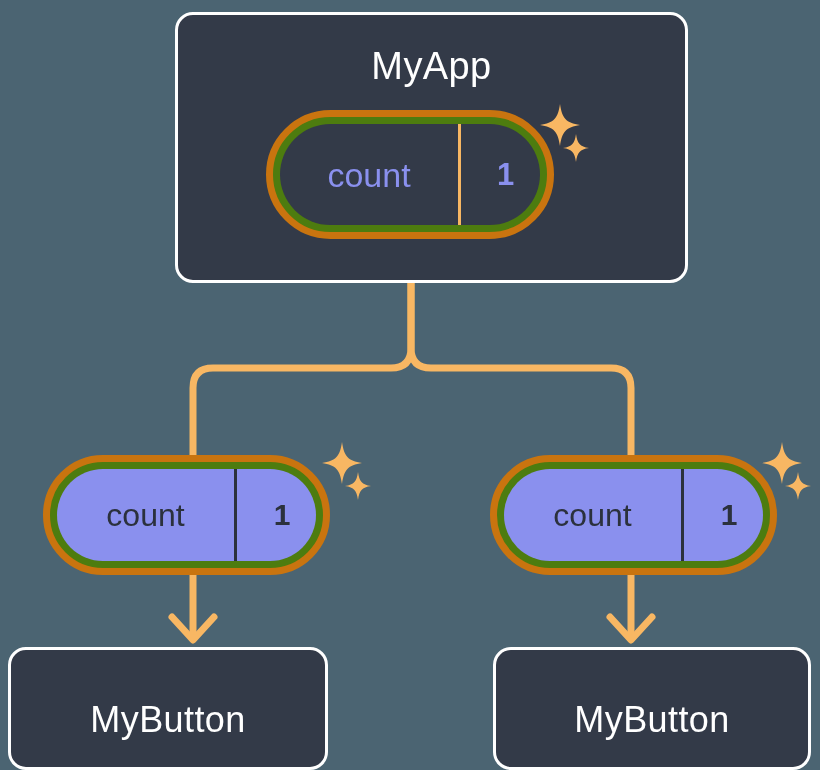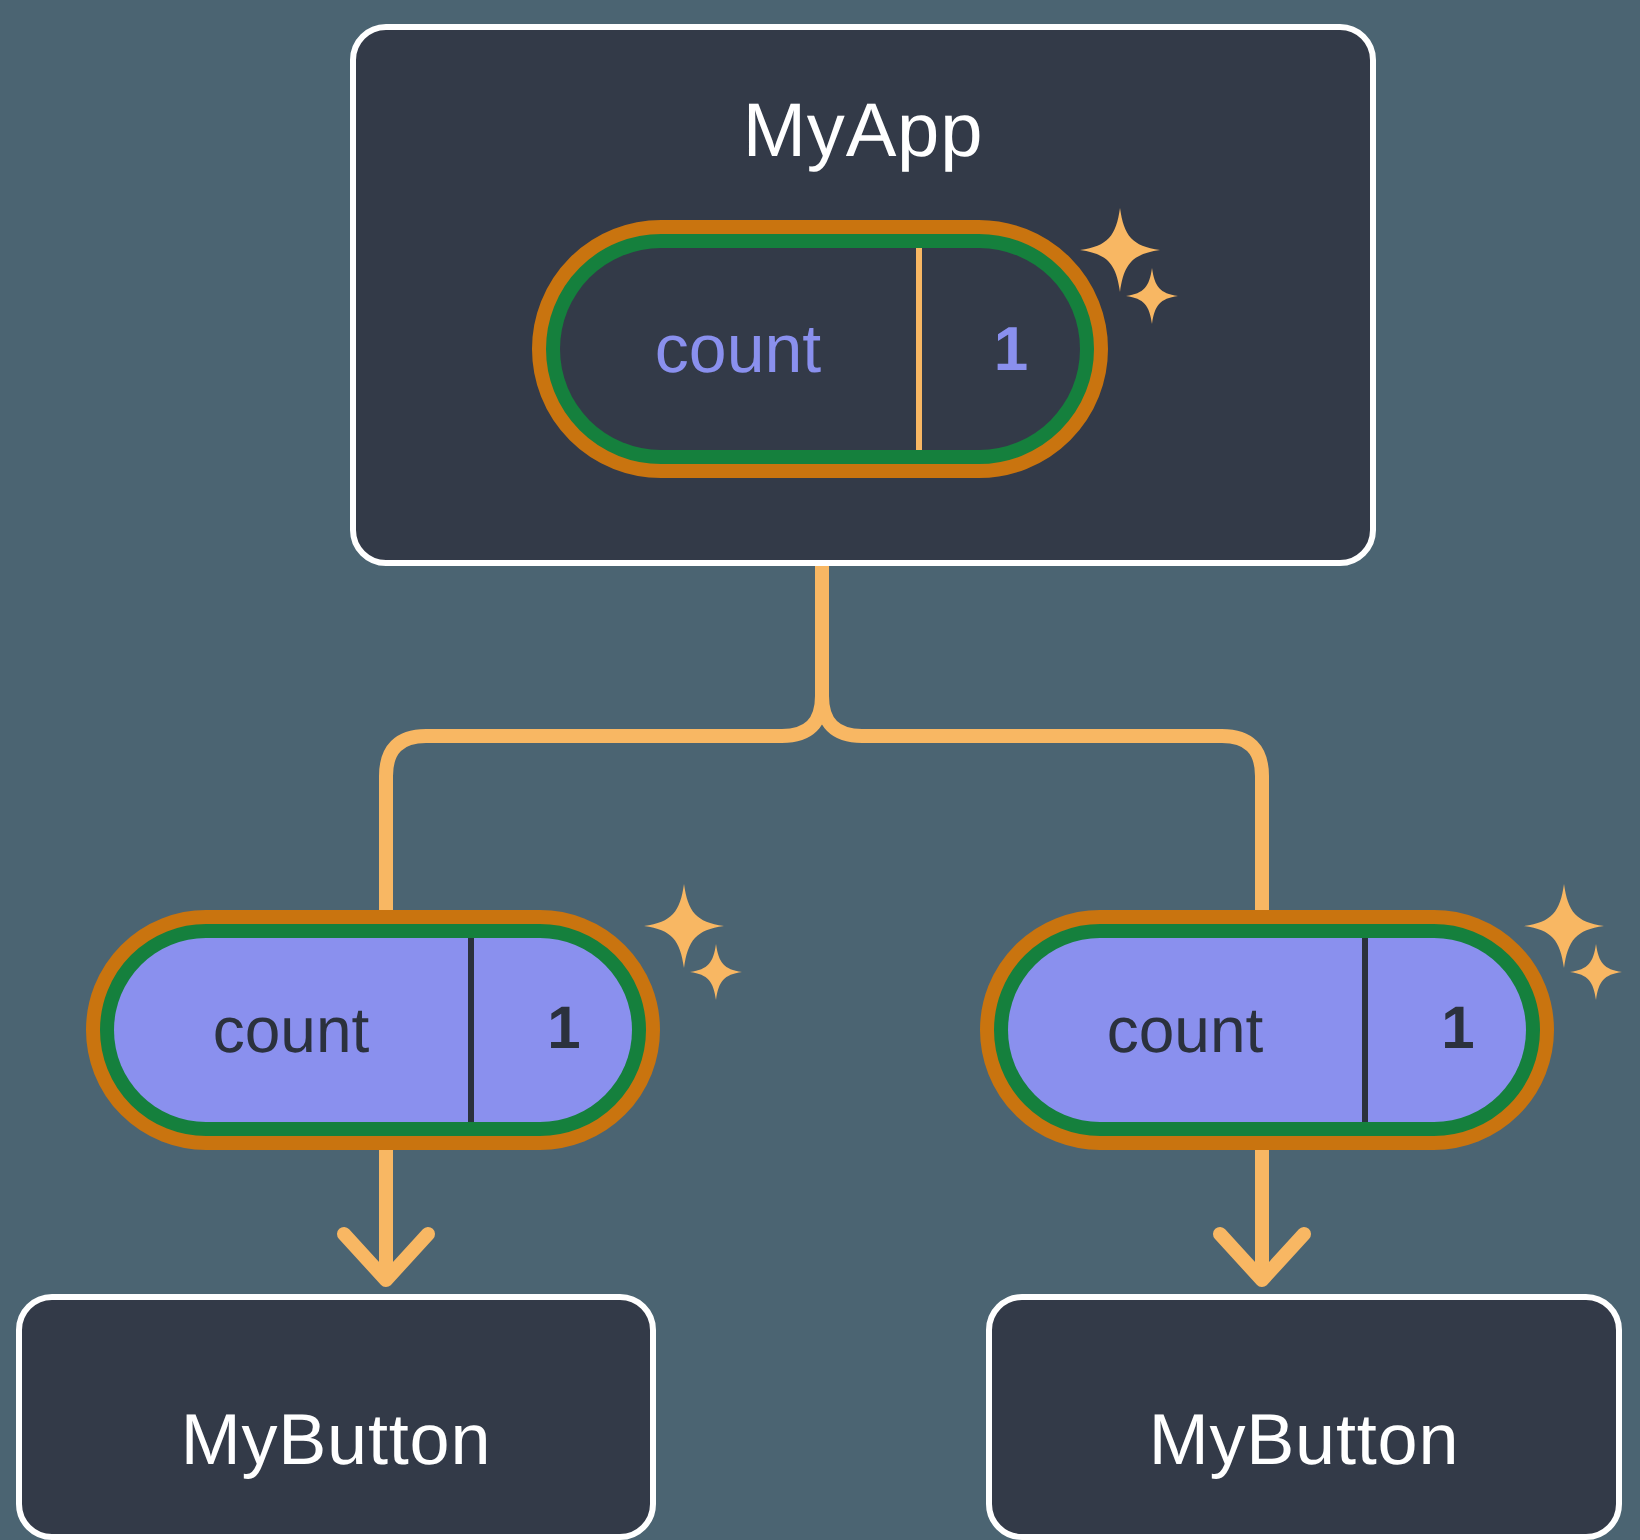--- a/index.html
+++ b/index.html
@@ -77,21 +77,21 @@
 
   
   .pill-wrap {
     position: absolute;
   }
   .pill {
     position: relative;
     box-sizing: border-box;
     border-radius: 999px;
     border: 7px solid #c9740f;
-    background: #15803d;
+    background: #4d7c0f;
     padding: 7px;
     display: flex;
     align-items: stretch;
     justify-content: center;
   }
   .pill-inner {
     flex: 1;
     display: flex;
     align-items: stretch;
     border-radius: 999px;

